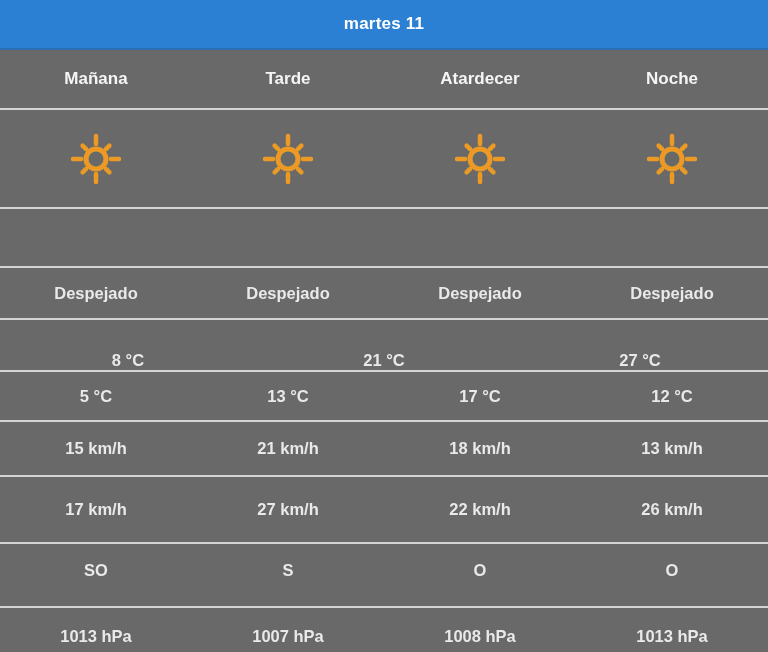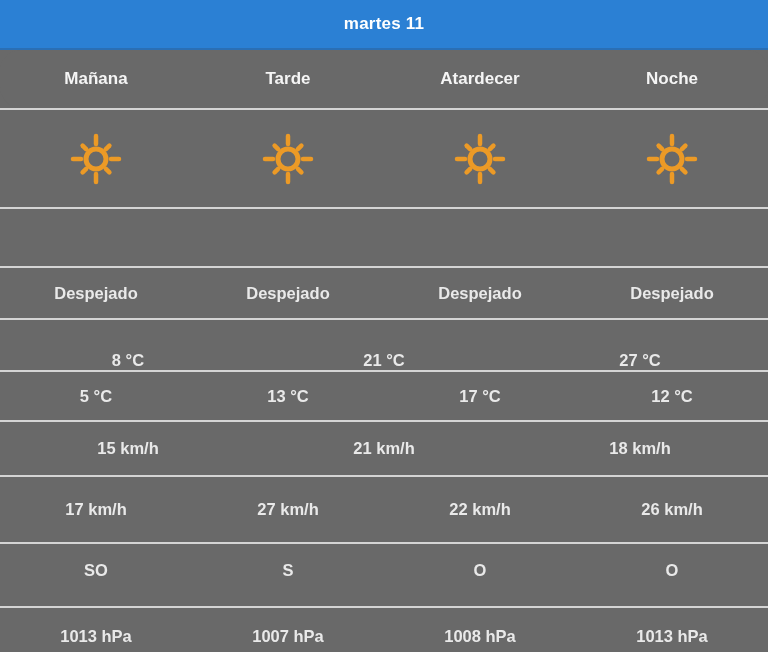--- a/index.html
+++ b/index.html
@@ -174,20 +174,21 @@
     <div class="cell val">5 °C</div>
     <div class="cell val">13 °C</div>
     <div class="cell val">17 °C</div>
     <div class="cell val">12 °C</div>
   </div>
 
   <div class="trow row-wind">
     <div class="cell val">15 km/h</div>
     <div class="cell val">21 km/h</div>
     <div class="cell val">18 km/h</div>
+    <div class="cell val">13 km/h</div>
   </div>
 
   <div class="trow row-gusts">
     <div class="cell val">17 km/h</div>
     <div class="cell val">27 km/h</div>
     <div class="cell val">22 km/h</div>
     <div class="cell val">26 km/h</div>
   </div>
 
   <div class="trow row-dir">

